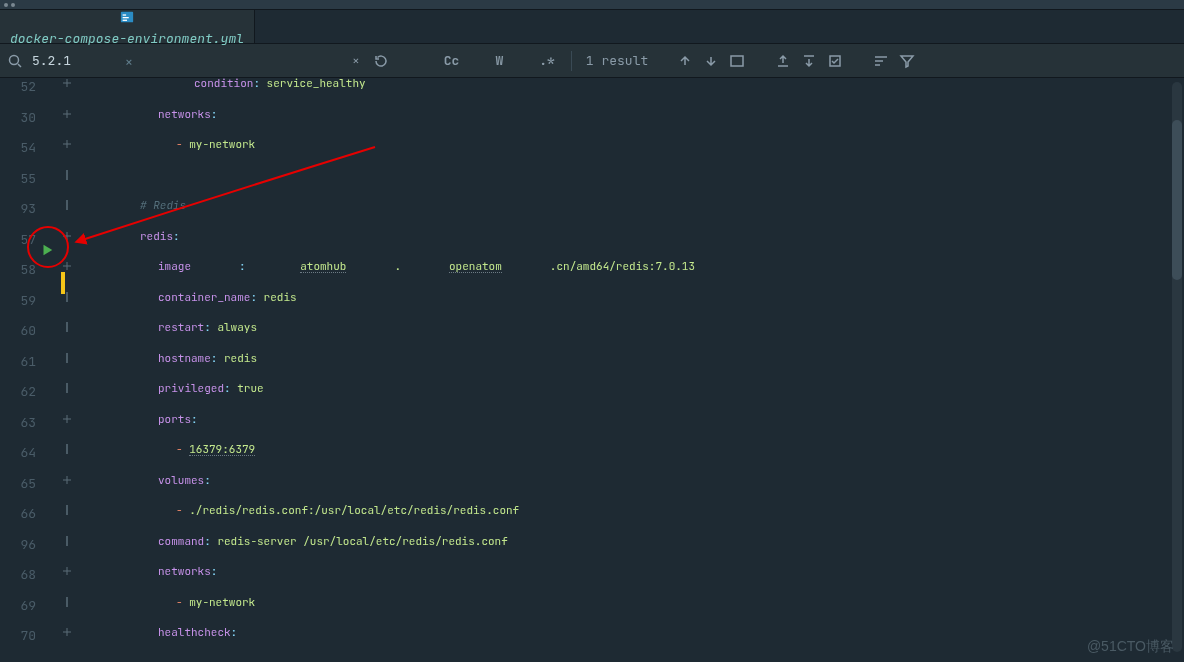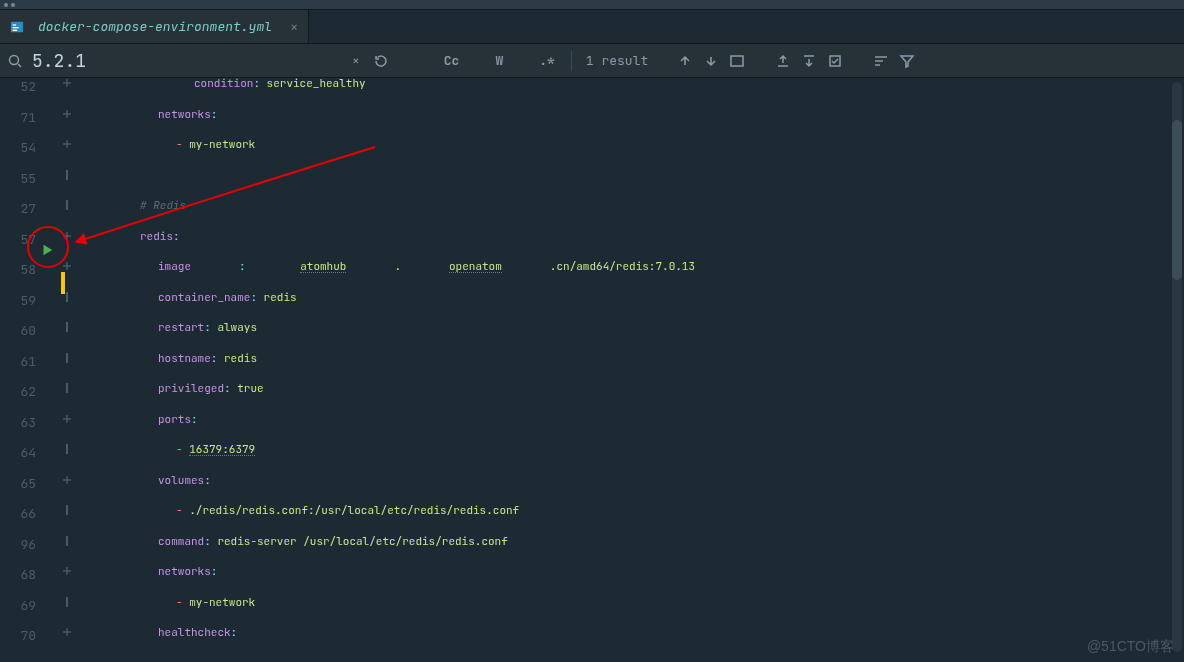--- a/index.html
+++ b/index.html
@@ -29,22 +29,23 @@
   border-bottom:1px solid #11181e;
   display:flex;
   align-items:stretch;
 }
 .tab {
   display:flex;
   align-items:center;
   padding:0 10px;
   background:#263238;
   border-right:1px solid #11181e;
-  gap:14px;
+  gap:6px;
   font-size:13px;
+  flex-direction:column;
 }
 .tab .file-icon {
   width:14px;height:14px;
   display:inline-block;
 }
 .tab .file-icon svg { width:14px;height:14px; }
 .tab-name { color:#80cbc4; font-style:italic; }
 .tab-close { color:#607d8b; font-size:14px; margin-left:4px; cursor:pointer;}
 .find-bar {
   height:34px;
@@ -55,21 +56,21 @@
   padding:0 6px;
   gap:8px;
   font-size:13px;
   color:#8a9ba8;
 }
 .find-bar input {
   background:transparent;
   border:none;
   color:#c5d4dc;
   font-family:inherit;
-  font-size:18px;
+  font-size:13px;
   width:260px;
   outline:none;
 }
 .find-bar .spacer-left { width:40px; }
 .find-bar .close-x { color:#8a9ba8; cursor:pointer; padding:0 4px;}
 .find-bar .ico { width:18px;height:18px; display:flex;align-items:center;justify-content:center; color:#8a9ba8;}
 .find-bar .ico svg { width:16px;height:16px; stroke:#8a9ba8; fill:none; stroke-width:1.5;}
 .find-bar .txtbtn { font-weight:bold; color:#8a9ba8; padding:0 2px; cursor:pointer;margin-left:24px;}
 .find-bar .gap-wide { width:12px; }
 .find-bar .divider { width:1px;height:20px;background:#3a4a55; margin:0 6px;}
@@ -274,21 +275,21 @@
   <div class="gutter" id="gutter">
       <div class="line">
         <span class="ln-num">52</span>
         <span class="fold">
           <svg viewBox="0 0 10 10">
             <path d="M5 1v8M1 5h8" stroke-width="1"></path>
           </svg>
         </span>
       </div>
       <div class="line">
-        <span class="ln-num">71</span>
+        <span class="ln-num">30</span>
         <span class="fold">
           <svg viewBox="0 0 10 10">
             <path d="M5 1v8M1 5h8" stroke-width="1"></path>
           </svg>
         </span>
       </div>
       <div class="line">
         <span class="ln-num">54</span>
         <span class="fold">
           <svg viewBox="0 0 10 10">
@@ -298,21 +299,21 @@
       </div>
       <div class="line">
         <span class="ln-num">55</span>
         <span class="fold">
           <svg viewBox="0 0 10 10">
             <line x1="5" y1="0" x2="5" y2="10"></line>
           </svg>
         </span>
       </div>
       <div class="line">
-        <span class="ln-num">27</span>
+        <span class="ln-num">93</span>
         <span class="fold">
           <svg viewBox="0 0 10 10">
             <line x1="5" y1="0" x2="5" y2="10"></line>
           </svg>
         </span>
       </div>
       <div class="line">
         <span class="ln-num">57</span>
         <span class="fold">
           <svg viewBox="0 0 10 10">

